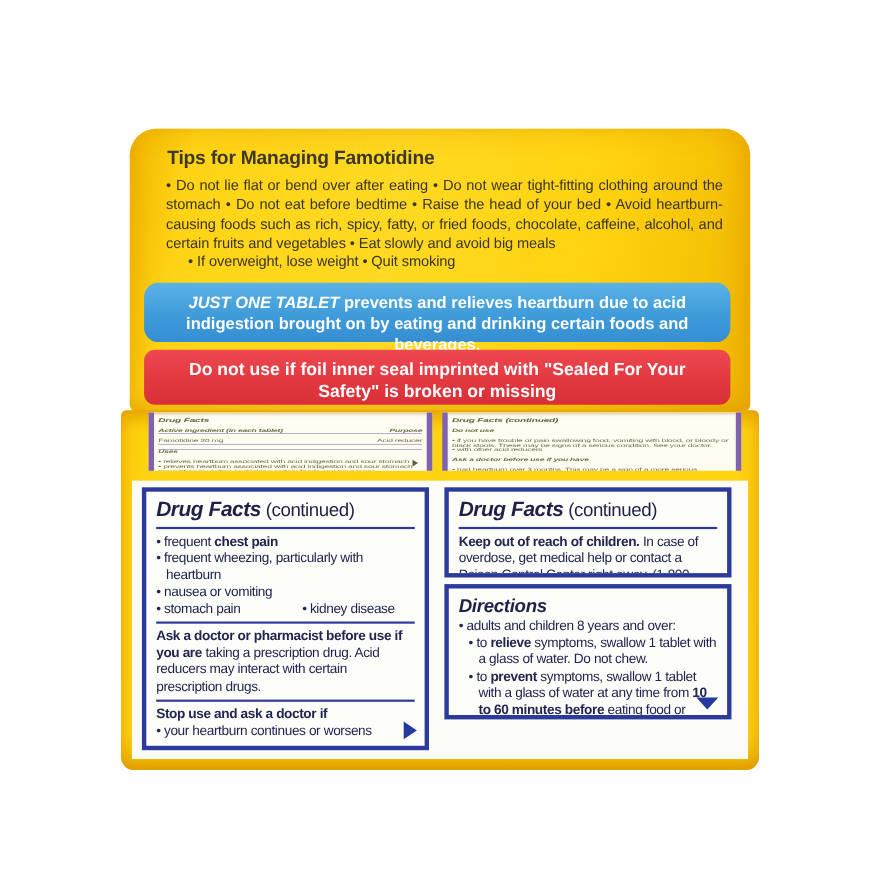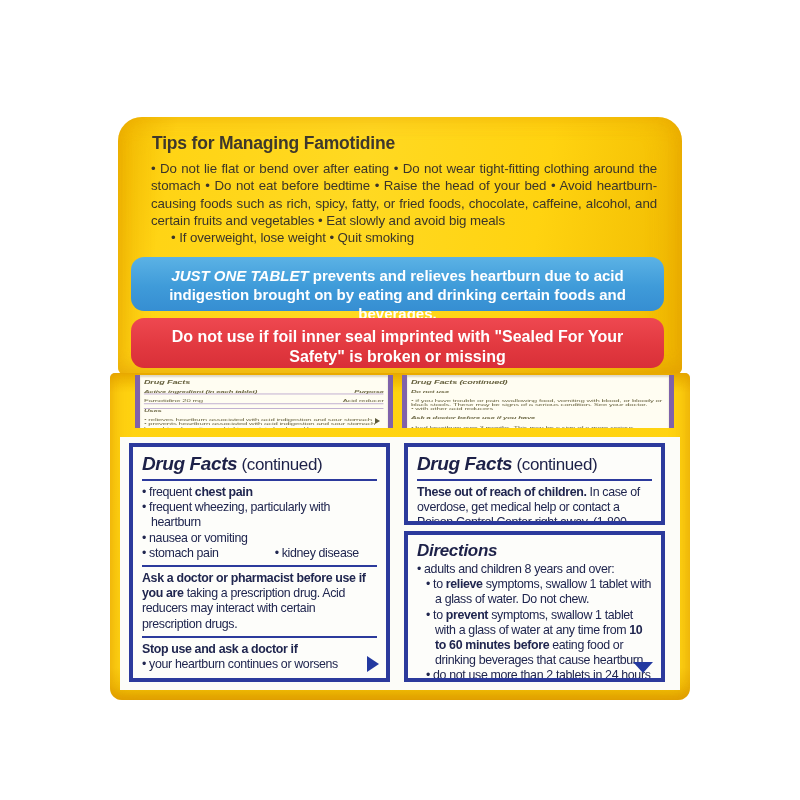--- a/index.html
+++ b/index.html
@@ -32,21 +32,21 @@
   }
   .banner-blue{
     top:140px;height:54px;padding:9px 20px 0 20px;
     background:linear-gradient(180deg,#5bb2e5 0%,#3f9bd9 55%,#368ed2 100%);
     font-size:15px;line-height:19px;
   }
   .banner-blue i{font-style:italic;}
   .banner-red{
     top:201px;height:50px;padding:9px 20px 0 20px;
     background:linear-gradient(180deg,#ee4850 0%,#e23940 55%,#d92f38 100%);
-    font-size:16px;line-height:19.5px;
+    font-size:16px;line-height:19.5px;border-radius:10px;
   }
   
   .box-body{
     position:absolute;left:110px;top:373px;width:580px;height:327px;
     border-radius:5px 5px 12px 12px;
     background:linear-gradient(180deg,#edb400 0%,#ffd310 6%,#ffd514 90%,#eab200 100%);
     box-shadow:inset 8px 0 14px rgba(225,150,0,.30), inset -8px 0 14px rgba(220,145,0,.32), inset 0 -5px 8px rgba(200,125,0,.25);
   }
   
   .flap{
@@ -70,21 +70,21 @@
   
   .front-white{
     position:absolute;left:10px;top:64px;width:560px;height:253px;background:#fcfcf8;
   }
   .panel{
     position:absolute;background:#fdfdfa;border:4px solid #2c3a9c;box-sizing:border-box;
     color:#20264f;padding:6px 9px 6px 9px;overflow:hidden;
   }
   .panel-left{left:9px;top:6px;width:261px;height:239px;}
   .panel-r1{left:284px;top:6px;width:261px;height:82px;}
-  .panel-r2{left:284px;top:94px;width:261px;height:151px;}
+  .panel-r2{left:284px;top:94px;width:261px;height:123px;}
   .df-head{font-size:19px;letter-spacing:-.4px;color:#1d2148;white-space:nowrap;}
   .df-head i{font-weight:bold;font-style:italic;}
   .df-head span{font-weight:normal;font-size:17px;}
   .df-rule{border:0;border-top:2.5px solid #2c3a9c;margin:4px 0 4px 0;}
   .df-text{font-size:12.4px;line-height:15.2px;letter-spacing:-.35px;color:#20264f;}
   .df-text b{font-weight:bold;}
   .li{padding-left:9px;text-indent:-9px;}
   .tworow{display:flex;}
   .tworow .c1{width:57%;}
   .tworow .c2{width:43%;}
@@ -171,21 +171,21 @@
           <div class="li">• your heartburn continues or worsens</div>
           
         </div>
 
         <div class="arrow-right"></div>
       </div>
 
       <div class="panel panel-r1">
         <div class="df-head"><i>Drug Facts</i><span> (continued)</span></div>
         <hr class="df-rule">
-        <div class="df-text"><b>These out of reach of children.</b><span> In case of overdose, get medical help or contact a Poison Control Center right away. (1-800-222-1222)</span></div>
+        <div class="df-text"><b>Keep out of reach of children.</b><span> In case of overdose, get medical help or contact a Poison Control Center right away. (1-800-222-1222)</span></div>
       </div>
 
       <div class="panel panel-r2">
         <div class="dir-h">Directions</div>
         <div class="df-text">
           <div class="li">• adults and children 8 years and over:</div>
           <div class="sub"><span>• to </span><b>relieve</b><span> symptoms, swallow 1 tablet with a glass of water. Do not chew.</span></div>
           <div class="sub"><span>• to </span><b>prevent</b><span> symptoms, swallow 1 tablet with a glass of water at any time from </span><b>10 to 60 minutes before</b><span> eating food or drinking beverages that cause heartburn</span></div>
           <div class="sub">• do not use more than 2 tablets in 24 hours</div>
 

